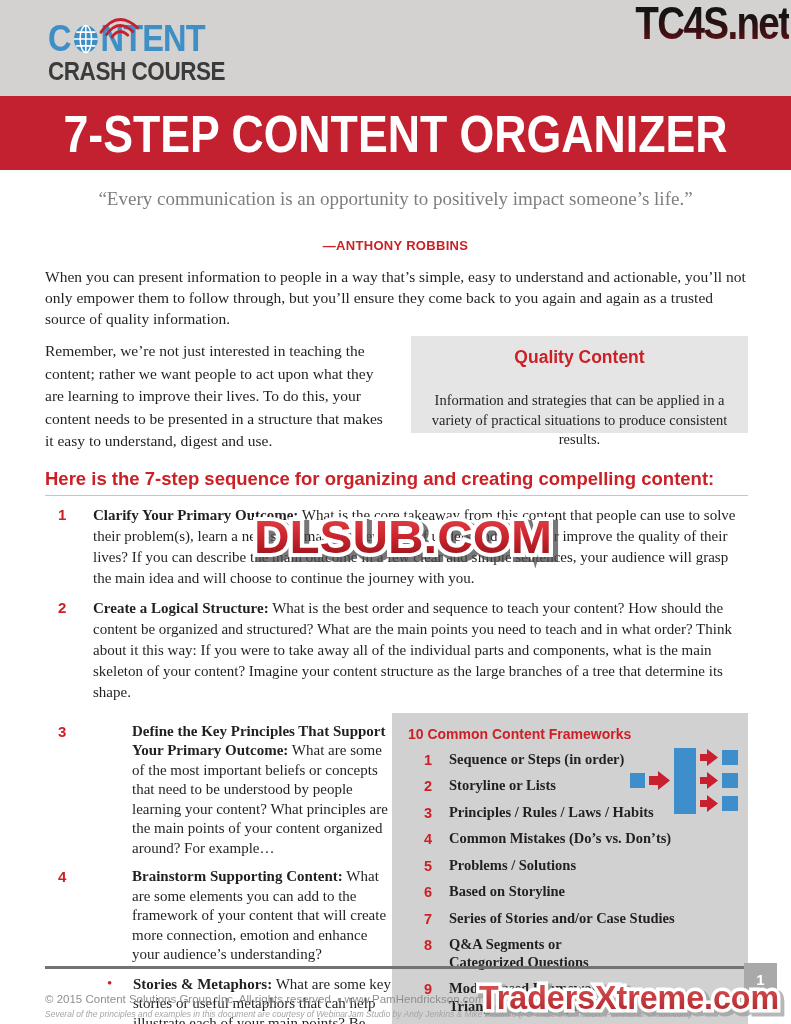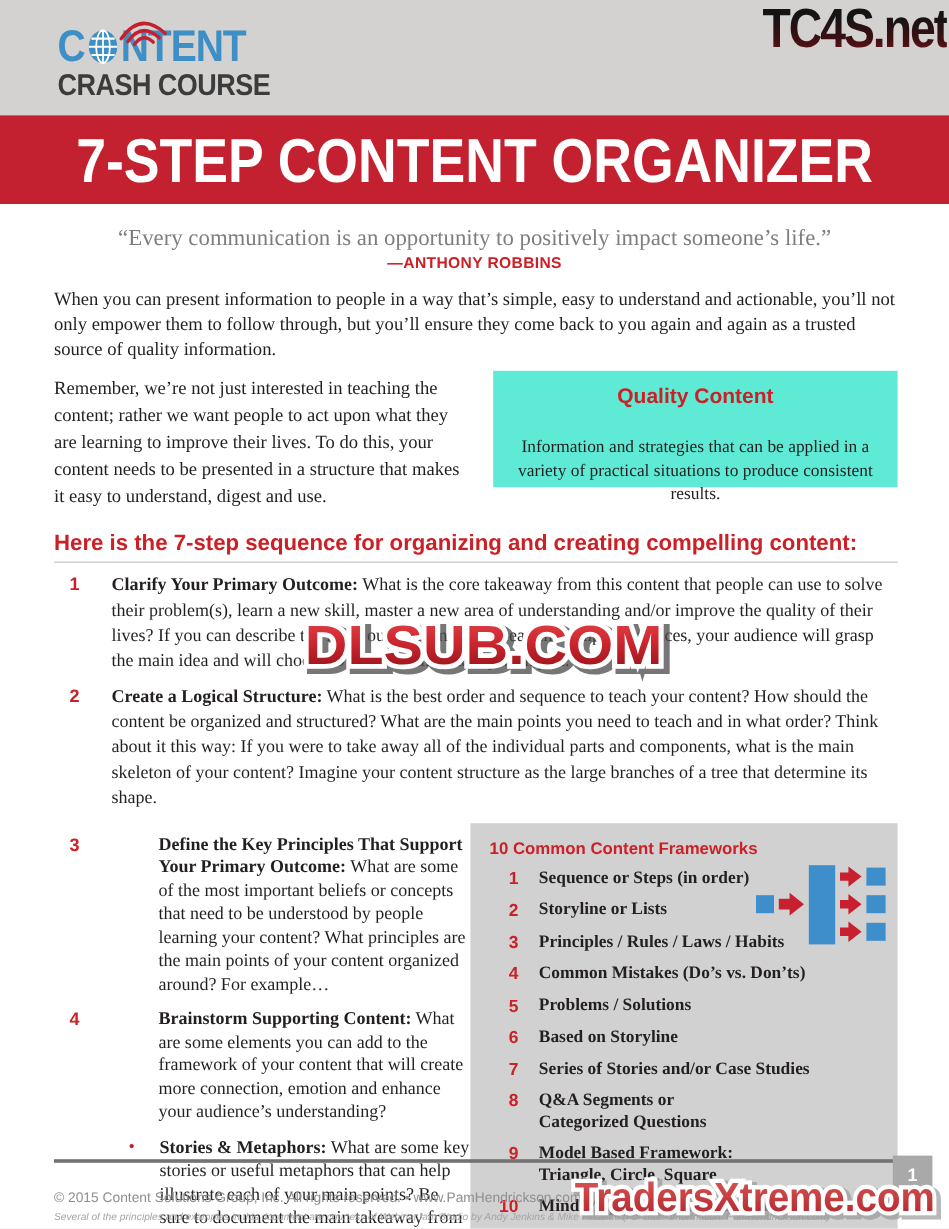--- a/index.html
+++ b/index.html
@@ -24,29 +24,29 @@
            -webkit-background-clip:text;background-clip:text;color:transparent;z-index:2;}
 
   
   .banner{height:74px;background:#c3212f;display:flex;align-items:center;justify-content:center;}
   .banner-title{font-family:"Liberation Sans",sans-serif;font-weight:bold;font-size:47px;
                 color:#fff;white-space:nowrap;transform:scale(.95,1.1);}
 
   
   .quote{margin:18px 40px 0;text-align:center;font-family:Liberation Serif, serif;
          font-size:19px;color:#7e7e7e;}
-  .attribution{margin-top:1px;text-align:center;font-family:"Liberation Sans",sans-serif;
+  .attribution{margin-top:28px;text-align:center;font-family:"Liberation Sans",sans-serif;
                font-weight:bold;font-size:13px;color:#cc2026;letter-spacing:.3px;}
 
   
   .content{margin:0 43px 0 45px;}
   .p-intro{margin:13px 0 0;font-size:15.5px;line-height:21px;}
   .row2{display:flex;margin-top:7px;}
   .p-remember{width:348px;font-size:15.5px;line-height:22.5px;margin:4px 0 0;}
-  .qbox{margin-left:auto;width:337px;background:#5eead4;box-sizing:border-box;
+  .qbox{margin-left:auto;width:337px;background:#e5e5e5;box-sizing:border-box;
         padding:11px 20px 12px;text-align:center;height:97px;}
   .qbox-title{font-family:"Liberation Sans",sans-serif;font-weight:bold;font-size:17.5px;color:#cc2026;}
   .qbox-body{margin-top:23px;font-weight:normal;font-size:14.5px;line-height:19.5px;}
 
   .seq-heading{margin-top:15px;font-family:"Liberation Sans",sans-serif;font-weight:bold;
                font-size:18.5px;color:#cc2026;}
   .seq-rule{height:1px;background:#c6c6c6;margin-top:5px;border:0;}
 
   .step{display:flex;margin-top:9px;}
   .step-num{width:20px;margin-left:13px;margin-right:15px;font-family:"Liberation Sans",sans-serif;

